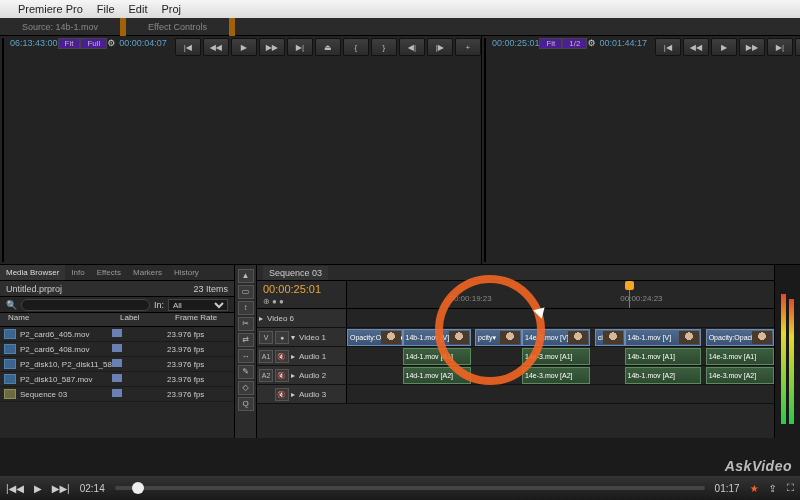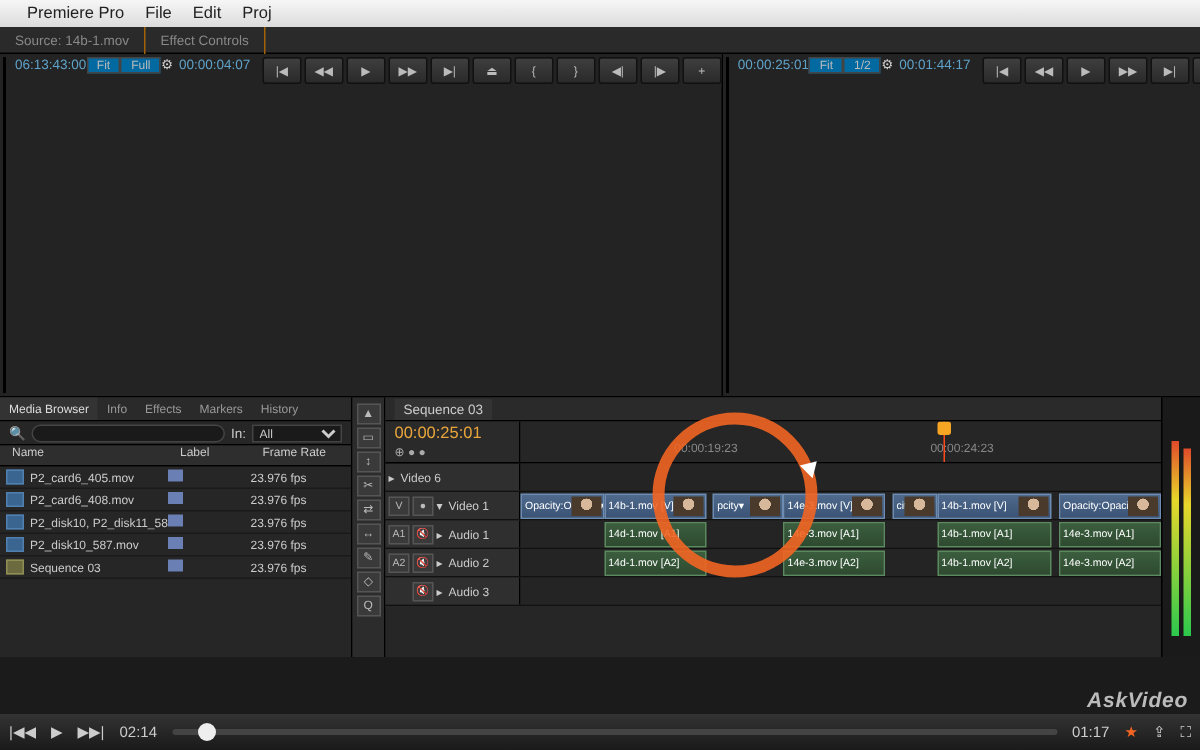--- a/index.html
+++ b/index.html
@@ -3,30 +3,30 @@
 <meta charset="utf-8">
 <style>
 *{margin:0;padding:0;box-sizing:border-box;font-family:"Lucida Grande","Helvetica Neue",Arial,sans-serif}
 body{background:#000;width:800px;height:500px;overflow:hidden;position:relative;color:#ccc;font-size:10px}
 .root{width:800px;height:500px;position:relative;background:#1b1b1b}
 .menubar{height:18px;background:linear-gradient(#f6f6f6,#dcdcdc);display:flex;align-items:center;padding:0 8px;font-size:11px;color:#222}
 .menubar .apple{font-size:13px;margin-right:10px}
 .menubar .mi{margin-right:14px}
 .banner{position:absolute;top:0;left:180px;width:330px;height:50px;background:#f26522;border-radius:0 0 6px 6px;color:#fff;text-align:center;line-height:50px;font-size:26px;font-weight:500;box-shadow:0 2px 6px rgba(0,0,0,.5)}
 .topbar{height:18px;background:#2a2a2a;border-bottom:1px solid #000;display:flex;align-items:center;font-size:9px;color:#888}
-.topbar .tab{padding:0 10px;height:18px;line-height:18px;border-right:1px solid #a16207}
+.topbar .tab{padding:0 22px;height:18px;line-height:18px;border-right:6px solid #a16207}
 .monitors{height:228px;display:flex;background:#232323}
 .monitor{flex:1;display:flex;flex-direction:row;border-right:1px solid #000}
 .video{flex:1;margin:2px;background:linear-gradient(135deg,#3a2d20 0%,#5a442e 50%,#2b2118 100%);position:relative;overflow:hidden;border:1px solid #000}
 .video.v1{background:radial-gradient(circle at 40% 40%,#d8b89a 0 18%,#4a3a2c 19% 40%,#1e1812 41% 100%)}
 .video.v2{background:radial-gradient(circle at 66% 40%,#d9bda0 0 10%,#584738 11% 40%,#c9c7c2 41% 100%)}
 .mon-info{height:14px;display:flex;align-items:center;justify-content:space-between;padding:0 4px;font-size:9px;background:#232323}
 .mon-info .tc-left{color:#5fa2c9}
 .mon-info .tc-right{color:#5fa2c9}
-.mon-info .fit{background:#0369a1;border:1px solid #444;padding:0 6px;font-size:8px;color:#bbb}
+.mon-info .fit{background:#4c1d95;border:1px solid #444;padding:0 6px;font-size:8px;color:#bbb}
 .scrub{height:22px;background:linear-gradient(#2e2e2e,#1d1d1d);border-top:1px solid #000;border-bottom:1px solid #000;margin:0 2px}
 .transport{height:22px;display:flex;align-items:center;justify-content:center;gap:2px;background:#232323}
 .tbtn{width:26px;height:18px;background:linear-gradient(#3e3e3e,#2a2a2a);border:1px solid #111;border-radius:2px;color:#bbb;font-size:8px;display:flex;align-items:center;justify-content:center}
 .lower{display:flex;height:174px;background:#232323;border-top:1px solid #000}
 .project{width:235px;display:flex;flex-direction:column;border-right:1px solid #000;background:#262626}
 .ptabs{height:16px;display:flex;font-size:8px;color:#999;background:#2a2a2a;border-bottom:1px solid #000}
 .ptabs span{padding:0 6px;line-height:16px}
 .ptabs .act{color:#ddd;background:#333}
 .phead{height:16px;display:flex;align-items:center;justify-content:space-between;padding:0 6px;font-size:9px;background:#2e2e2e;border-bottom:1px solid #000}
 .pfilter{height:16px;display:flex;align-items:center;gap:4px;padding:0 6px;font-size:9px;background:#262626;border-bottom:1px solid #000}
@@ -147,20 +147,24 @@
   <div class="lower">
 
     <div class="project">
       <div class="ptabs">
         <span class="act">Media Browser</span>
         <span>Info</span>
         <span>Effects</span>
         <span>Markers</span>
         <span>History</span>
       </div>
+      <div class="phead">
+        <span>Untitled.prproj</span>
+        <span>23 Items</span>
+      </div>
       <div class="pfilter">
         <span>🔍</span>
         <input placeholder="" style="">
         <span>In:</span>
         <select><option>All</option></select>
       </div>
       <div class="pcolh">
         <span class="c1">Name</span>
         <span class="c2">Label</span>
         <span class="c3">Frame Rate</span>

